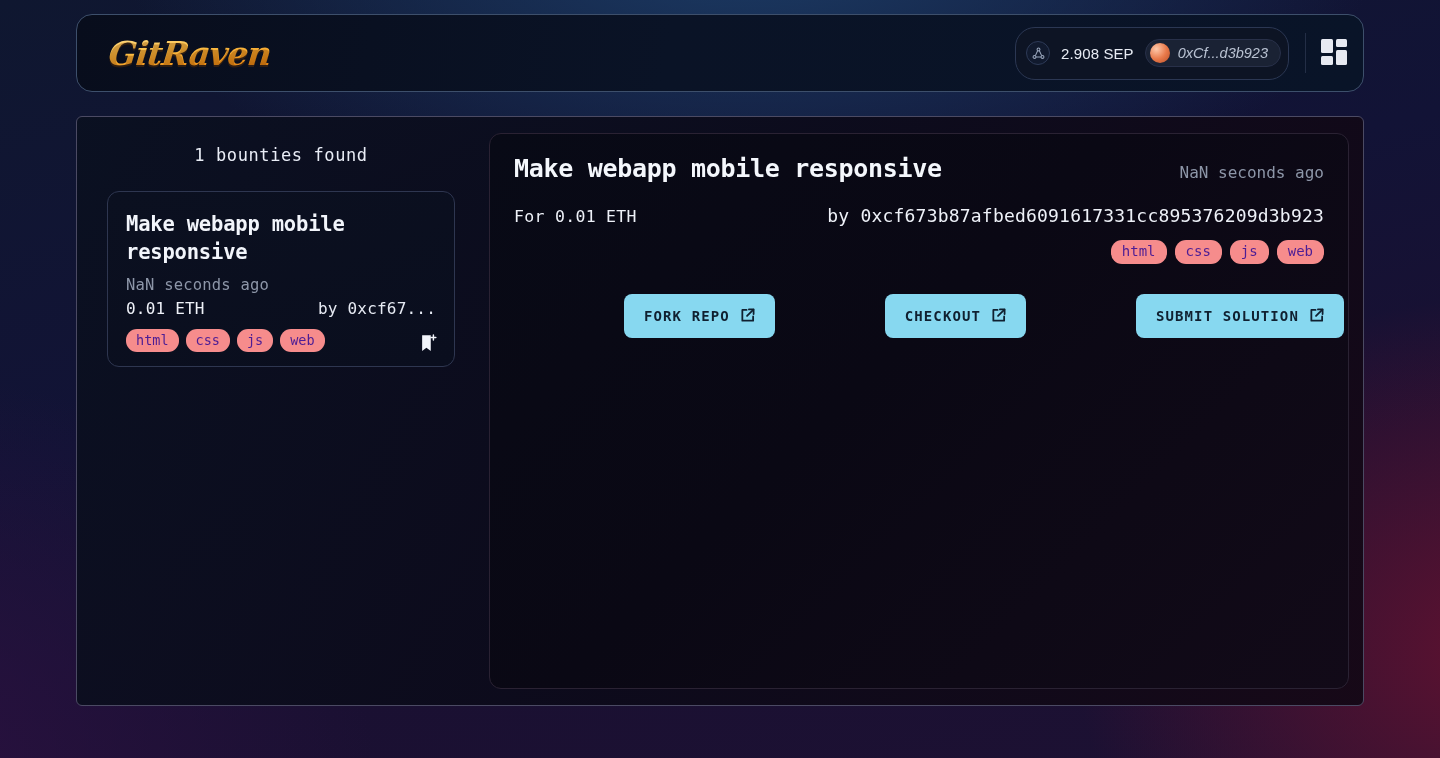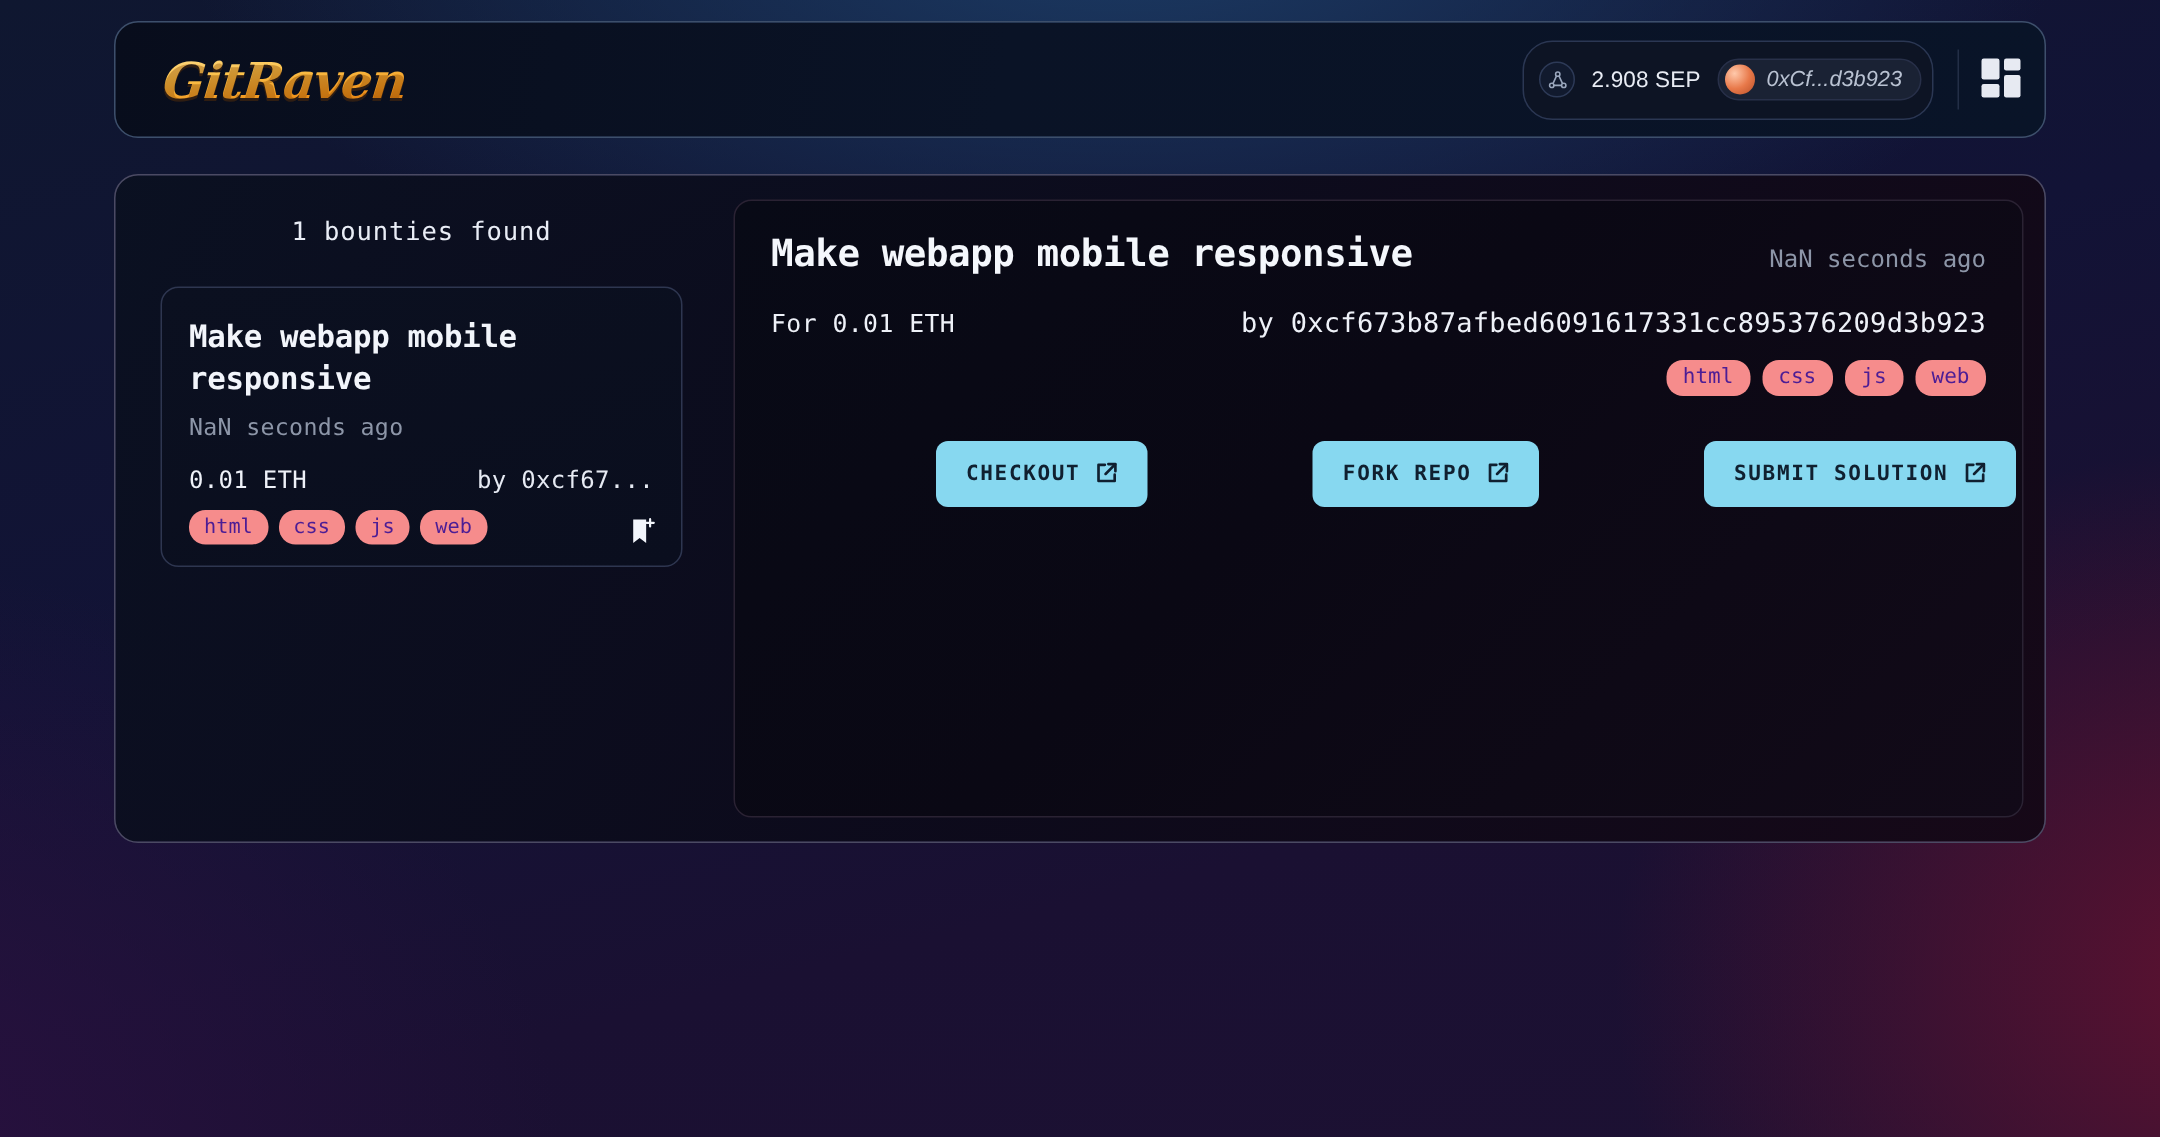--- a/index.html
+++ b/index.html
@@ -123,23 +123,23 @@
     padding-left: 16px;
     margin-left: 2px;
     background: transparent;
     border-top: none; border-right: none; border-bottom: none;
     cursor: pointer;
   }
 
   
   .main-shell {
     margin-top: 24px;
-    height: 446px;
+    height: 590px;
     border: 1px solid #4b4a63;
-    border-radius: 16px;
+    border-radius: 6px;
     background: linear-gradient(115deg, rgba(10,16,32,.92) 0%, rgba(12,10,26,.94) 50%, rgba(20,8,22,.95) 100%);
     display: flex;
     padding: 16px 14px 16px 14px;
     gap: 18px;
     overflow: hidden;
   }
 
   
   .sidebar {
     width: 380px;
@@ -177,21 +177,21 @@
     color: #8d96a8;
     font-size: 15.5px;
     margin-top: 9px;
     letter-spacing: .2px;
   }
 
   .bounty-card-meta {
     display: flex;
     justify-content: space-between;
     align-items: baseline;
-    margin-top: 16px;
+    margin-top: 5px;
     color: #eef1f8;
     font-size: 16px;
     letter-spacing: .2px;
   }
   .bounty-card-meta .by { color: #e6eaf3; }
 
   .tag-row {
     display: flex;
     gap: 7px;
     margin-top: 11px;
@@ -393,32 +393,32 @@
         <span class="tag">html</span>
         <span class="tag">css</span>
         <span class="tag">js</span>
         <span class="tag">web</span>
       </div>
 
 
       <div class="action-row">
 
         <button class="action-btn">
-          <span>CHECKOUT</span>
+          <span>FORK REPO</span>
           <span>
             <svg width="15" height="15" viewBox="0 0 16 16" fill="none" stroke="#102030" stroke-width="1.9" stroke-linecap="round" stroke-linejoin="round">
               <path d="M7 2H2.5v11.5H14V9"></path>
               <path d="M9.5 1.5H14.5V6.5"></path>
               <path d="M7.5 8.5 14.3 1.7"></path>
             </svg>
           </span>
         </button>
 
         <button class="action-btn">
-          <span>FORK REPO</span>
+          <span>CHECKOUT</span>
           <span>
             <svg width="15" height="15" viewBox="0 0 16 16" fill="none" stroke="#102030" stroke-width="1.9" stroke-linecap="round" stroke-linejoin="round">
               <path d="M7 2H2.5v11.5H14V9"></path>
               <path d="M9.5 1.5H14.5V6.5"></path>
               <path d="M7.5 8.5 14.3 1.7"></path>
             </svg>
           </span>
         </button>
 
         <button class="action-btn">

